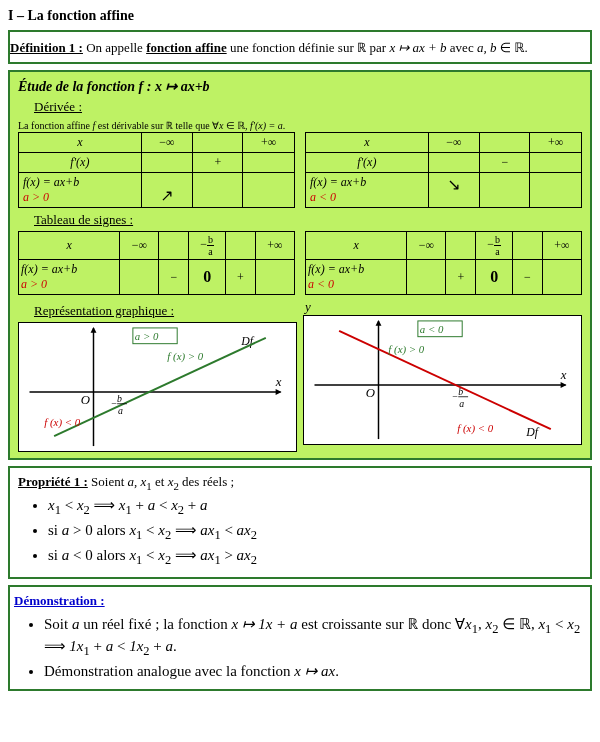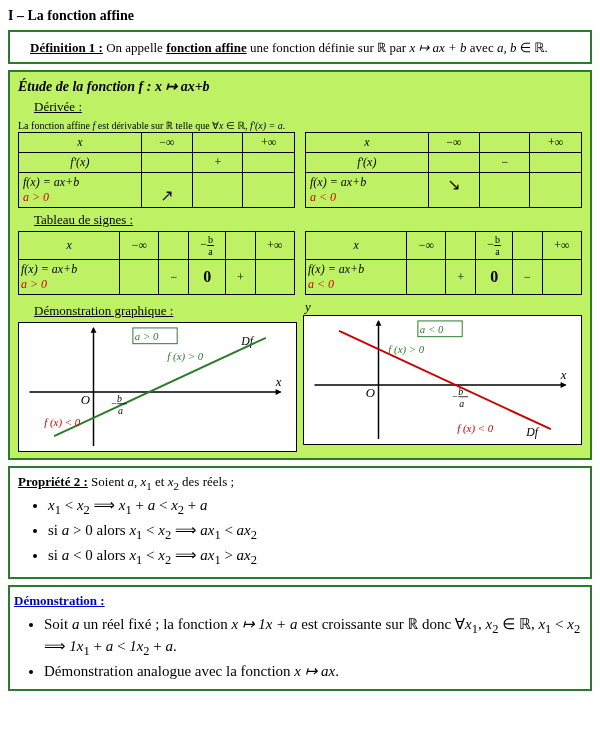--- a/index.html
+++ b/index.html
@@ -12,21 +12,21 @@
       min-height: 742px;
       padding: 8px;
     }
     .section-title {
       font-size: 14px;
       font-weight: bold;
       margin-bottom: 6px;
     }
     .definition-box {
       border: 2px solid #2d7a2d;
-      padding: 6px 20px;
+      padding: 6px 0;
       margin-bottom: 6px;
       background: #fff;
     }
     .main-study-box {
       border: 2px solid #2d7a2d;
       padding: 6px 8px;
       margin-bottom: 6px;
       background: #bef264;
     }
     .study-title {
@@ -250,21 +250,21 @@
         <td style="font-size:16px; color:#000; font-weight:bold;">0</td>
         <td>−</td>
         <td></td>
       </tr>
     </tbody>
       </table>
   </div>
 
   <div style="display:flex; gap:6px; margin-top:4px; align-items:flex-start;">
     <div style="flex:1; position:relative;">
-      <div class="sub-title">Démonstration graphique :</div>
+      <div class="sub-title">Représentation graphique :</div>
 
       <div style="position:relative; border:1px solid #000; height:130px; background:#fff; overflow:hidden;">
         <svg width="100%" height="100%" viewBox="0 0 270 130">
 
           <line x1="70" y1="5" x2="70" y2="125" stroke="#000" stroke-width="1.5"></line>
           <polygon points="70,4 67,10 73,10" fill="#000"></polygon>
 
           <line x1="5" y1="70" x2="260" y2="70" stroke="#000" stroke-width="1.5"></line>
           <polygon points="261,70 255,67 255,73" fill="#000"></polygon>
 
@@ -324,21 +324,21 @@
           <text x="112" y="17" font-family="Times New Roman" font-size="11" font-style="italic" fill="#2d7a2d">a &lt; 0</text>
         </svg>
       </div>
     </div>
   </div>
 
 </div>
 
 <div class="property-box">
   <div class="prop-title">
-    <span class="underline">Propriété 2 :</span>
+    <span class="underline">Propriété 1 :</span>
     <span> Soient <span class="math">a</span>, <span class="math">x</span><sub>1</sub> et <span class="math">x</span><sub>2</sub> des réels ;</span>
   </div>
   <ul class="bullet-list">
     <li>
       <span class="math">x</span><sub>1</sub> &lt; <span class="math">x</span><sub>2</sub> ⟹ <span class="math">x</span><sub>1</sub> + <span class="math">a</span> &lt; <span class="math">x</span><sub>2</sub> + <span class="math">a</span>
     </li>
     <li>
       si <span class="math">a</span> &gt; 0 alors <span class="math">x</span><sub>1</sub> &lt; <span class="math">x</span><sub>2</sub> ⟹ <span class="math">ax</span><sub>1</sub> &lt; <span class="math">ax</span><sub>2</sub>
     </li>
     <li>

